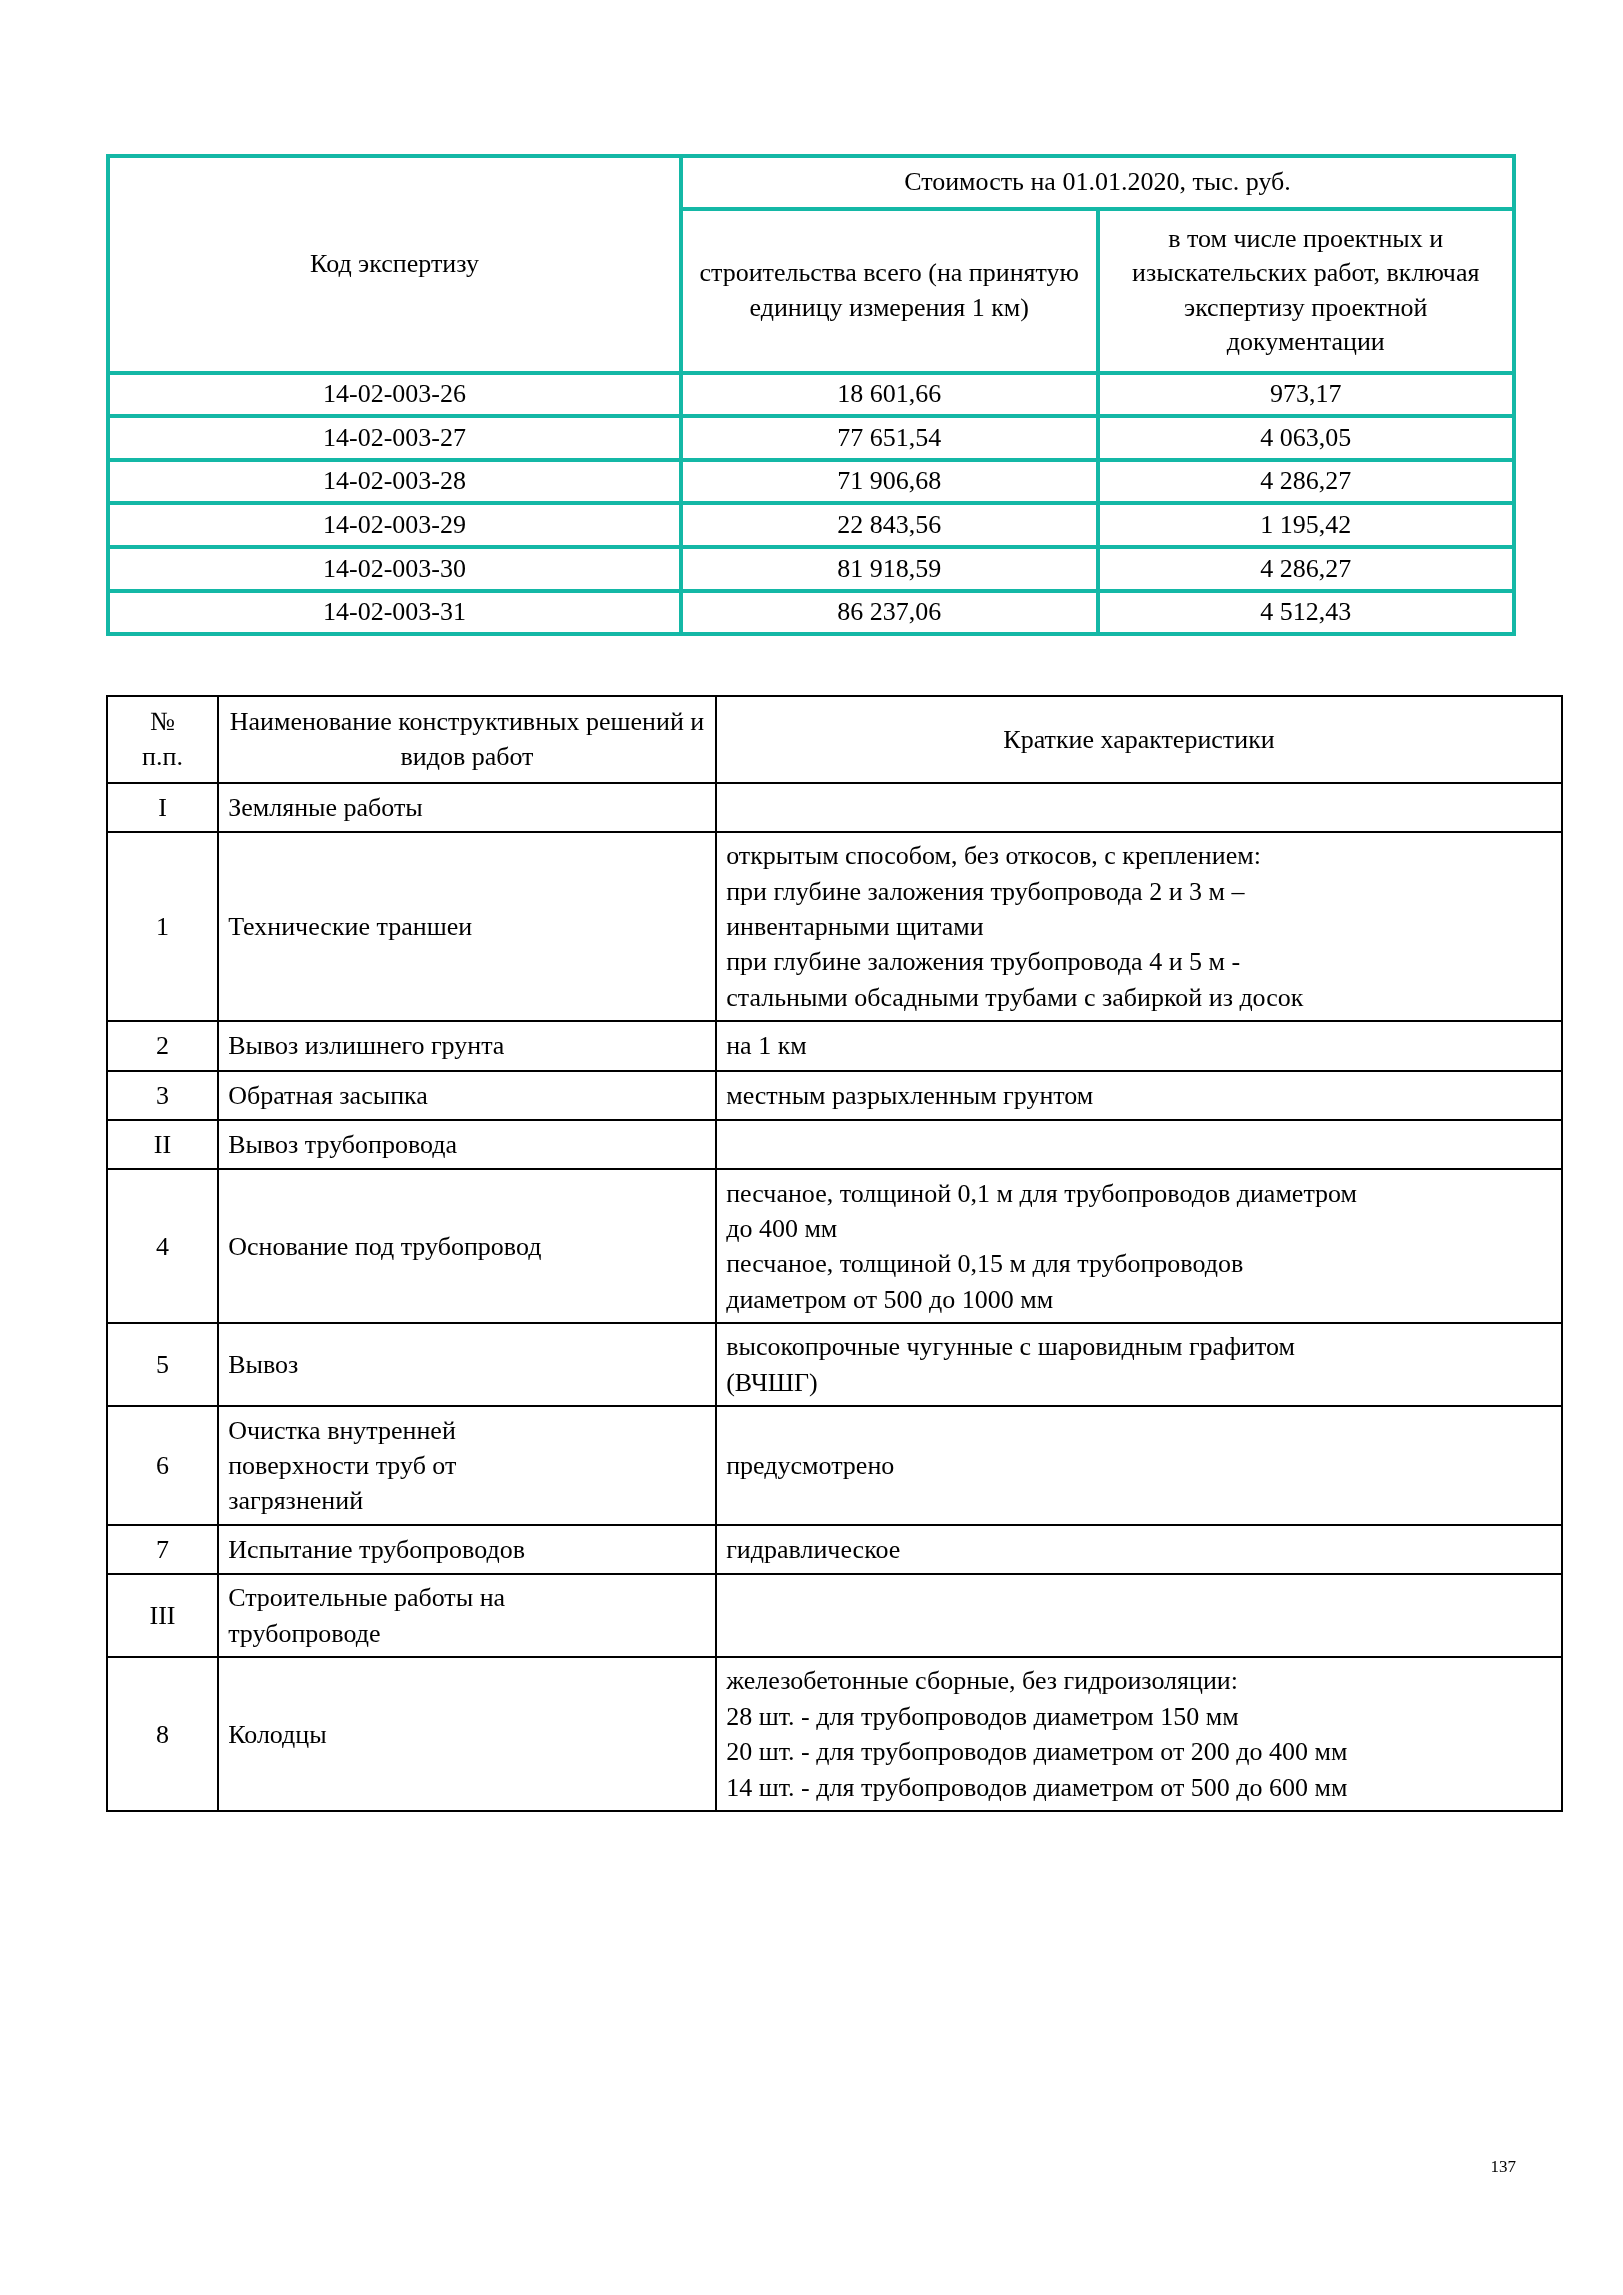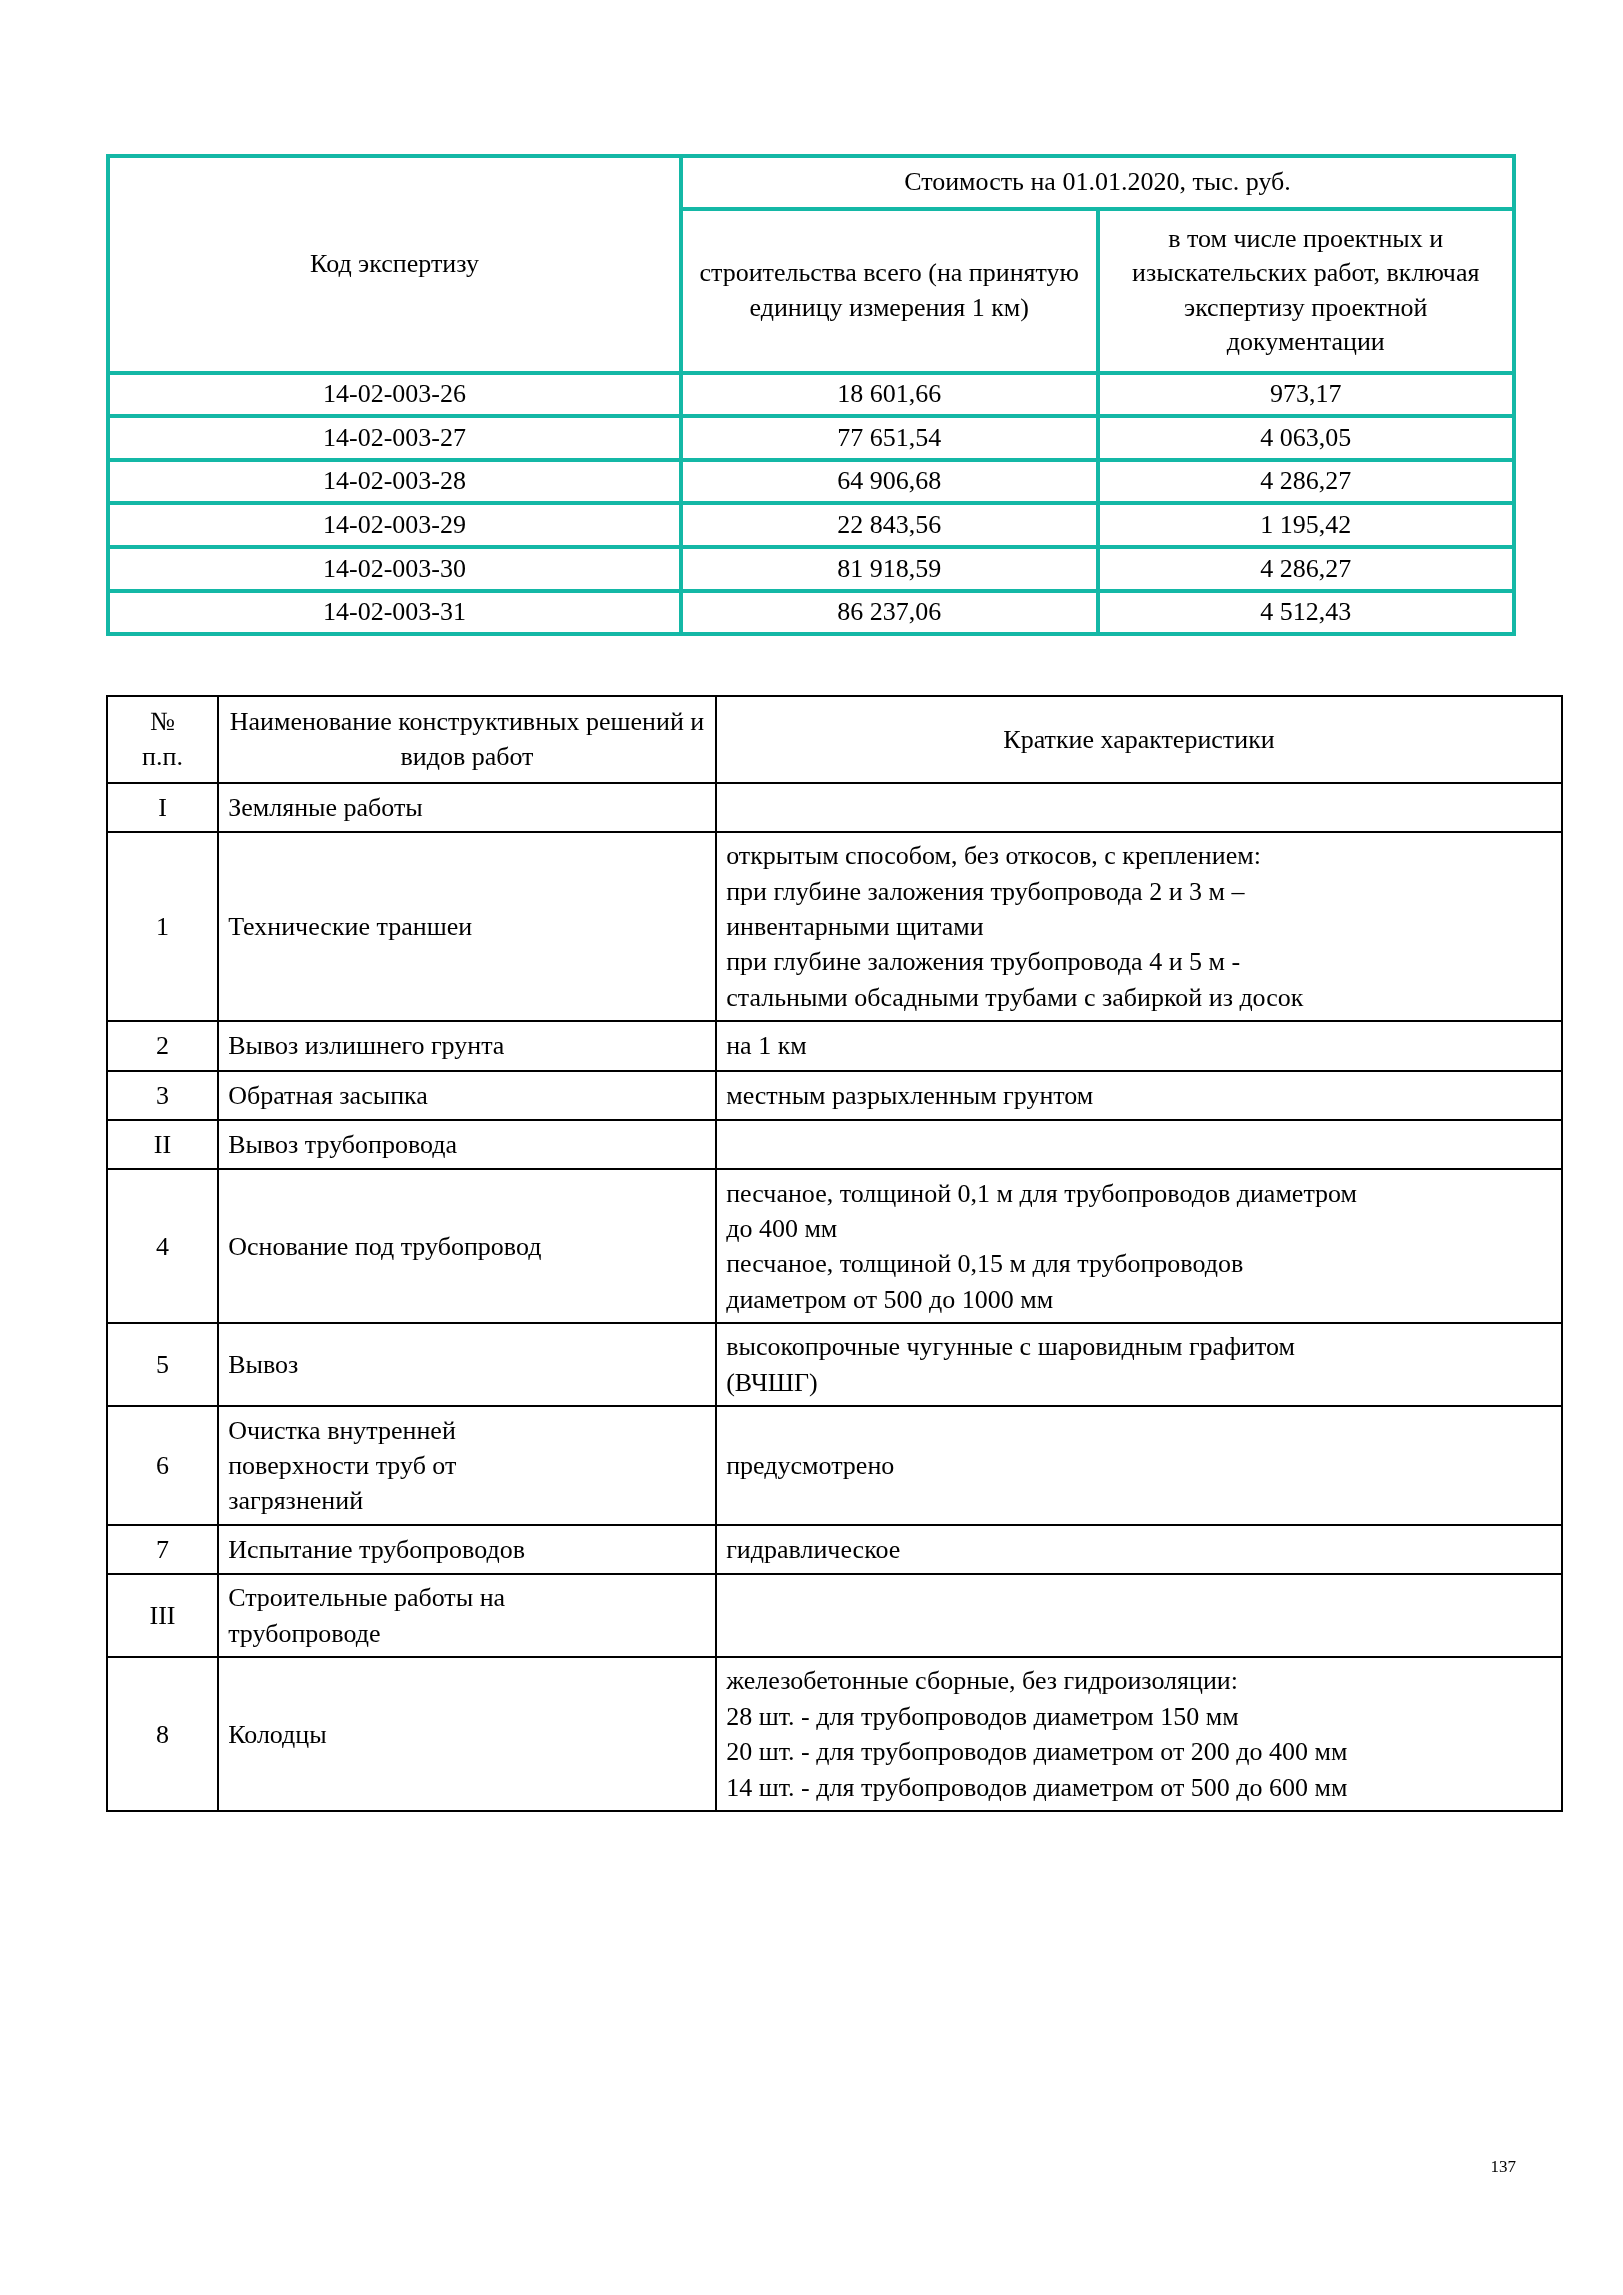--- a/index.html
+++ b/index.html
@@ -151,21 +151,21 @@
         <td>18 601,66</td>
         <td>973,17</td>
       </tr>
       <tr>
         <td>14-02-003-27</td>
         <td>77 651,54</td>
         <td>4 063,05</td>
       </tr>
       <tr>
         <td>14-02-003-28</td>
-        <td>64 906,68</td>
+        <td>71 906,68</td>
         <td>4 286,27</td>
       </tr>
       <tr>
         <td>14-02-003-29</td>
         <td>22 843,56</td>
         <td>1 195,42</td>
       </tr>
       <tr>
         <td>14-02-003-30</td>
         <td>81 918,59</td>

